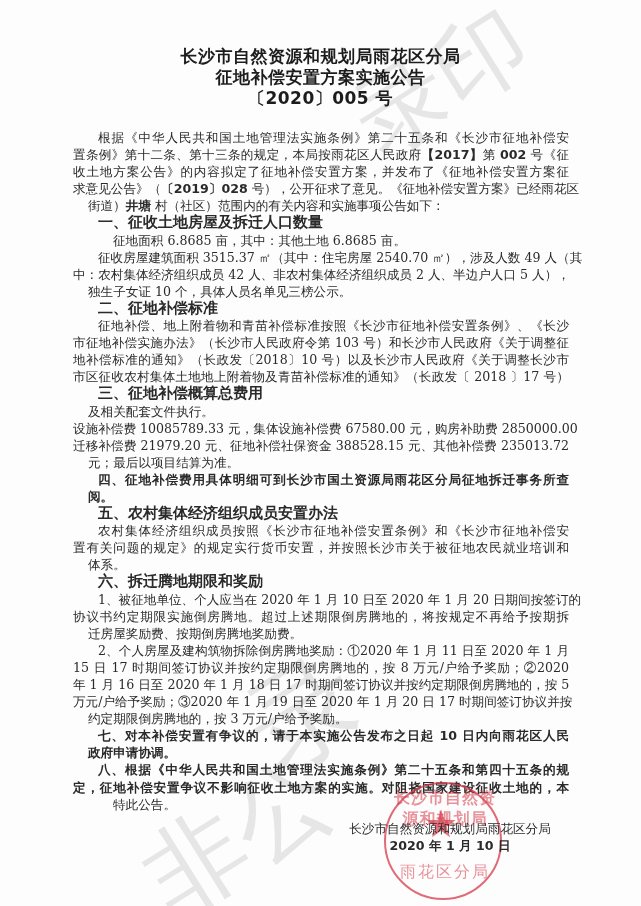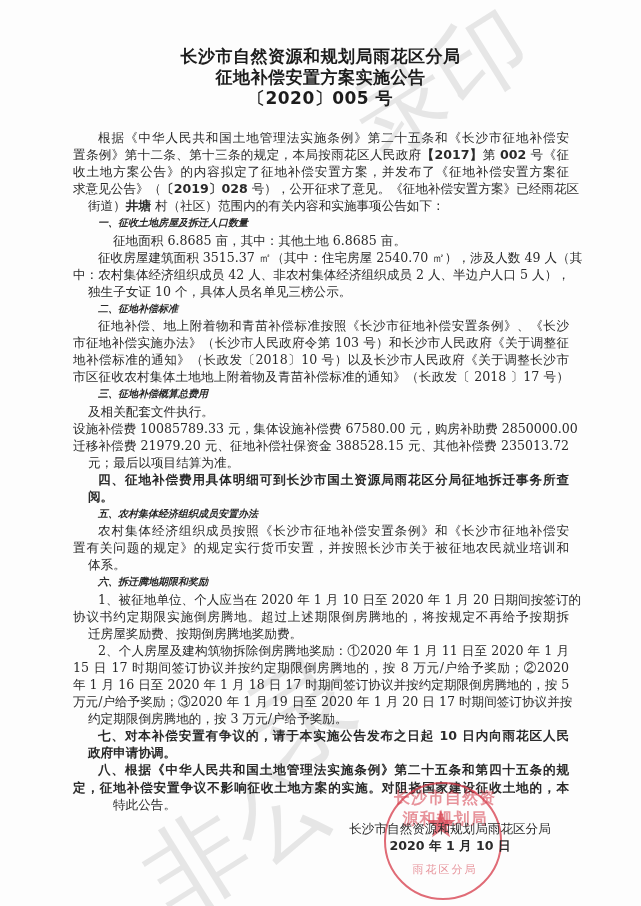--- a/index.html
+++ b/index.html
@@ -9,27 +9,27 @@
     }
     .page { position: absolute; left: 0; top: 0; width: 641px; height: 906px; }
     .title-block { position: absolute; left: 0; width: 641px; top: 46px; text-align: center;
       font-family: "DejaVu Sans", "Liberation Sans", sans-serif; font-weight: bold; color: #1c1c1c; }
     .title-line { font-size: 17px; line-height: 21px; letter-spacing: 0.5px; }
     .body { position: absolute; left: 73px; width: 496px; top: 129px; font-size: 12.6px; line-height: 17.1px; }
     .line { display: block; white-space: nowrap; height: 17.1px; text-align: justify; text-align-last: justify; }
     .line.last { text-align-last: left; margin-left: 15px; }
     .indent { padding-left: 25px; }
     .b { font-weight: bold; font-family: "DejaVu Sans", "Liberation Sans", sans-serif; }
-    .heading { font-weight: bold; font-family: "DejaVu Sans", "Liberation Sans", sans-serif; font-size: 10px; text-align-last: left; font-style: italic; }
+    .heading { font-weight: bold; font-family: "DejaVu Sans", "Liberation Sans", sans-serif; font-size: 15px; text-align-last: left; }
     .signature { position: absolute; left: 300px; width: 300px; top: 820px; text-align: center; font-size: 12.6px; line-height: 17px; }
     .stamp { position: absolute; left: 384px; top: 782px; width: 118px; height: 118px; border-radius: 50%;
       border: 2.5px solid rgba(214,58,72,0.75); box-sizing: border-box; }
     .stamp-top { position: absolute; left: 0; top: 4px; width: 118px; text-align: center; color: rgba(214,58,72,0.55); font-size: 16px; font-weight: bold; letter-spacing: 1px; }
     .stamp-star { position: absolute; left: 38px; top: 20px; font-size: 38px; color: rgba(214,58,72,0.7); line-height: 40px; }
-    .stamp-bottom { position: absolute; left: 0; top: 78px; width: 118px; text-align: center; color: rgba(214,58,72,0.55); font-size: 11px; letter-spacing: 2px; font-family: "DejaVu Sans", sans-serif; }
+    .stamp-bottom { position: absolute; left: 0; top: 78px; width: 118px; text-align: center; color: rgba(214,58,72,0.55); font-size: 16px; letter-spacing: 2px; font-family: "DejaVu Sans", sans-serif; }
     .wm { position: absolute; color: rgba(150,150,150,0.22); font-family: "DejaVu Sans", sans-serif; font-size: 92px; transform: rotate(-32deg); white-space: nowrap; pointer-events: none; }
   </style>
 </head>
 <body>
 
 <div class="page">
 
   <div class="wm" style="left:350px; top:20px;">录印</div>
   <div class="wm" style="left:250px; top:640px; font-size:110px;">录</div>
   <div class="wm" style="left:140px; top:770px; font-size:100px;">非公</div>

